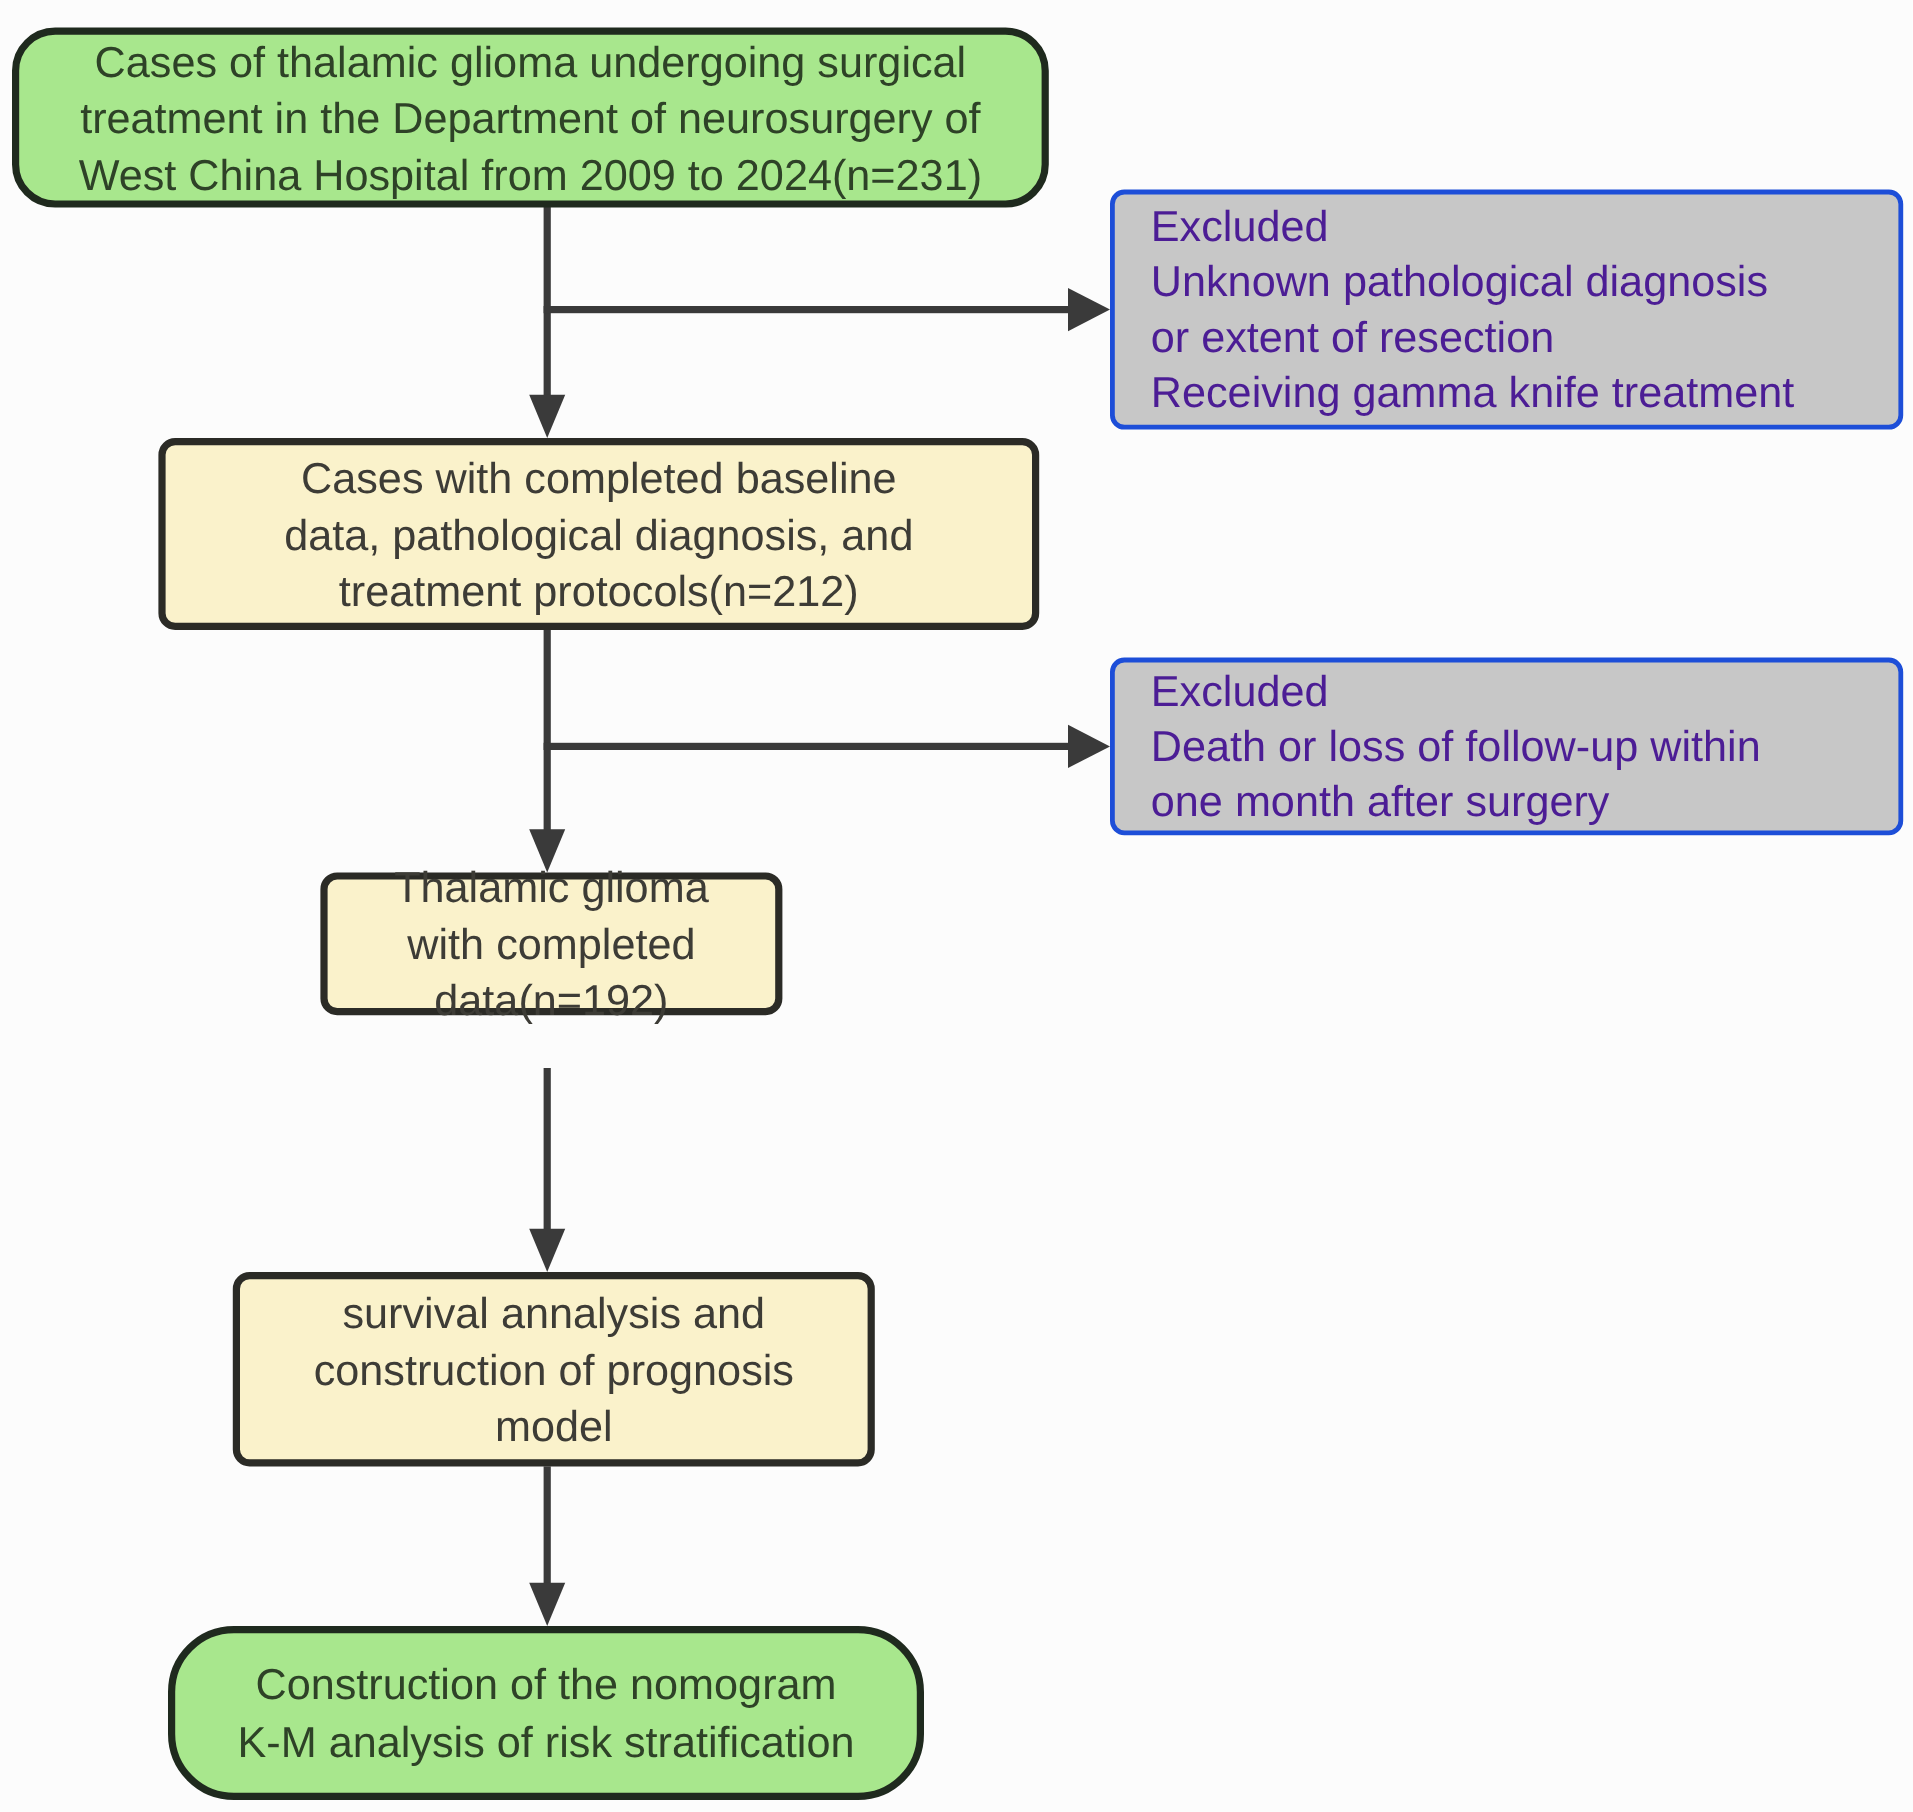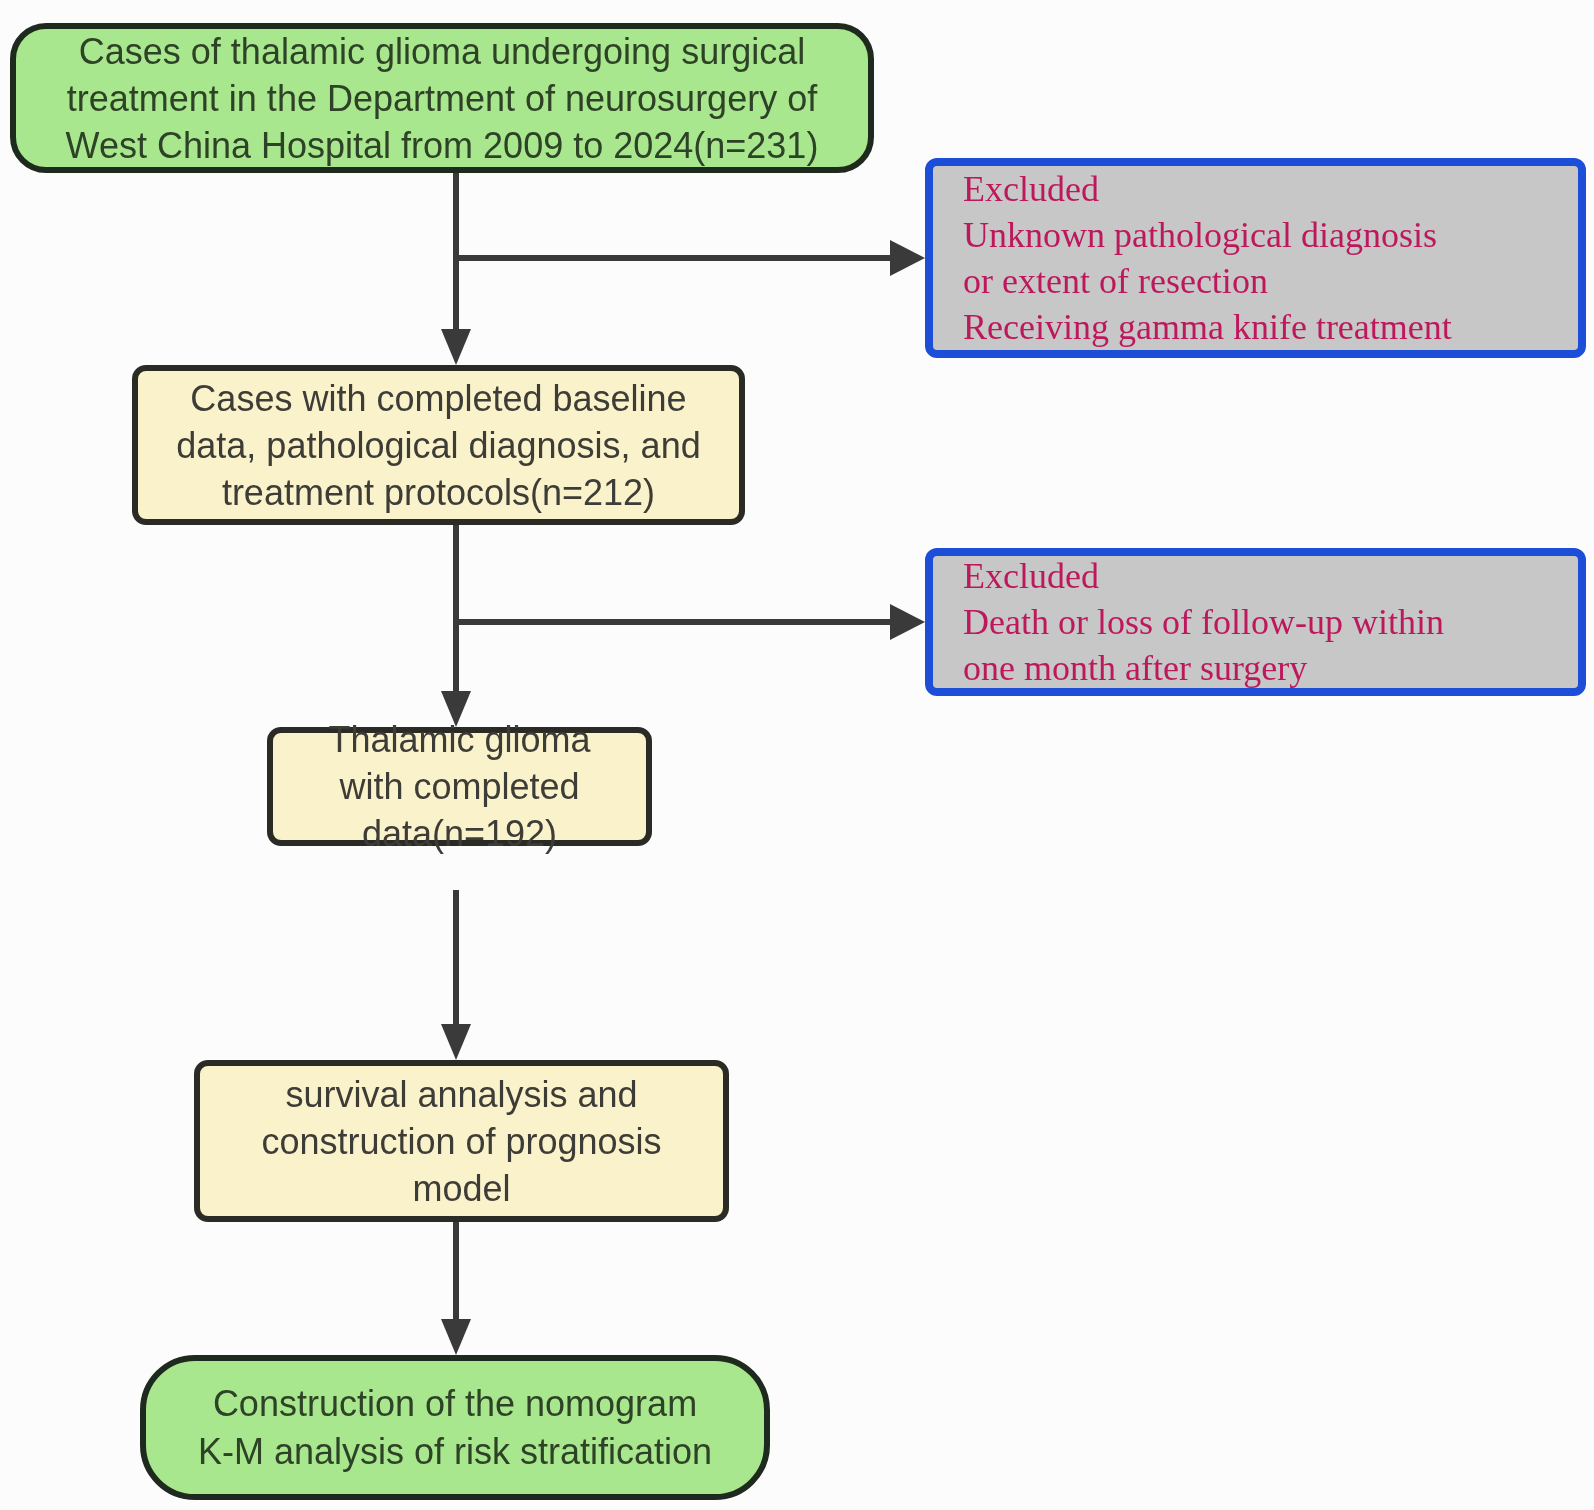--- a/index.html
+++ b/index.html
@@ -31,26 +31,25 @@
     border: 6px solid #1f2a1e;
     color: #2e4227;
   }
   .node.yellow {
     background: #faf2cb;
     border: 6px solid #2b2b26;
     color: #3d3c36;
   }
   .node.gray {
     background: #c7c7c7;
-    border: 8px solid #1d4ed8;
-    color: #be185d;
+    border: 4px solid #1d4ed8;
+    color: #4c1d95;
     justify-content: flex-start;
     text-align: left;
     line-height: 46px;
-    font-family: Liberation Serif, serif;
   }
   .line {
     position: absolute;
     background: #3a3a3a;
   }
   .arrow-down {
     position: absolute;
     width: 0;
     height: 0;
     border-left: 15px solid transparent;
@@ -62,21 +61,21 @@
     width: 0;
     height: 0;
     border-top: 18px solid transparent;
     border-bottom: 18px solid transparent;
     border-left: 35px solid #3a3a3a;
   }
 
   
   #start     { left: 10px;  top: 8px;    width: 864px; height: 150px; border-radius: 36px; margin-top: 15px; }
   #excluded1 { left: 925px; top: 158px;  width: 661px; height: 200px; border-radius: 12px; padding-left: 30px; }
-  #baseline  { left: 132px; top: 365px;  width: 613px; height: 160px; border-radius: 14px; }
+  #baseline  { left: 132px; top: 365px;  width: 734px; height: 160px; border-radius: 14px; }
   #excluded2 { left: 925px; top: 548px;  width: 661px; height: 148px; border-radius: 12px; padding-left: 30px; }
   #completed { left: 267px; top: 727px;  width: 385px; height: 119px; border-radius: 14px; }
   #analysis  { left: 194px; top: 1060px; width: 535px; height: 162px; border-radius: 14px; }
   #outcome   { left: 140px; top: 1355px; width: 630px; height: 145px; border-radius: 55px; line-height: 48px; }
 
   
   #v1 { left: 453px; top: 158px;  width: 6px; height: 173px; }
   #a1 { left: 441px; top: 329px; }
   #h1 { left: 453px; top: 255px;  width: 437px; height: 6px; }
   #ar1 { left: 890px; top: 240px; }

